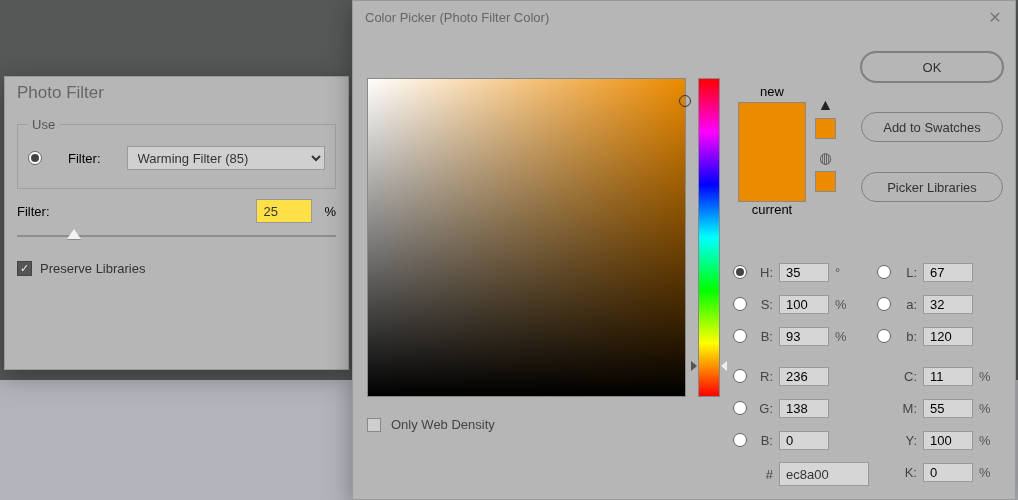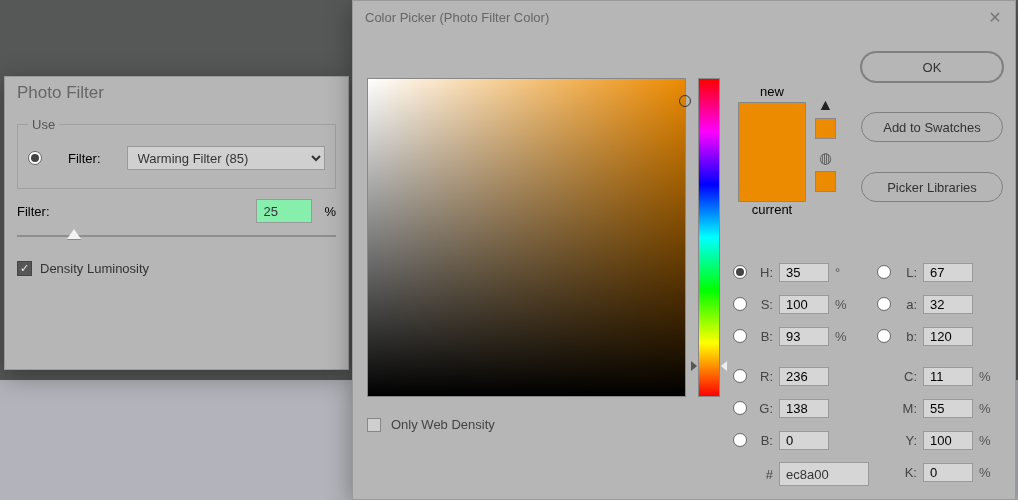--- a/index.html
+++ b/index.html
@@ -13,21 +13,21 @@
   
   #pf { left: 4px; top: 76px; width: 345px; height: 294px; }
   #pf fieldset { margin: 8px 12px 10px; border: 1px solid #a0a0a0; padding: 10px 10px 14px; }
   #pf legend { color: #555; padding: 0 4px; }
   #pf .row { display: flex; align-items: center; gap: 26px; height: 32px; }
   .radio { width: 14px; height: 14px; border-radius: 50%; background: #fff; border: 1.5px solid #666; display: inline-flex; align-items: center; justify-content: center; }
   .radio.sel::after { content: ""; width: 8px; height: 8px; border-radius: 50%; background: #444; }
   #pf select { flex: 1; height: 24px; background: #d0d0d0; border: 1px solid #9a9a9a; padding: 0 6px; color: #333; }
   .swatch { width: 44px; height: 36px; border: 2px solid #4b4b4b; background: #ec8a00; }
   .density { margin: 10px 12px 6px; display: flex; align-items: center; gap: 12px; }
-  .ninput { width: 56px; height: 24px; background: #86efac; border: 1px solid #9a9a9a; text-align: left; padding: 0 6px; color: #333; }
+  .ninput { width: 56px; height: 24px; background: #fde047; border: 1px solid #9a9a9a; text-align: left; padding: 0 6px; color: #333; }
   .slider { margin: 0 12px 18px; height: 14px; position: relative; }
   .slider-track { position: absolute; left: 0; right: 0; top: 6px; height: 2px; background: #8e8e8e; }
   .slider-thumb { position: absolute; top: 0; width: 0; height: 0; border-left: 7px solid transparent; border-right: 7px solid transparent; border-bottom: 10px solid #f2f2f2; filter: drop-shadow(0 1px 0 #888); }
   .cbrow { margin: 14px 12px; display: flex; align-items: center; gap: 8px; color: #333; }
   .cb { width: 15px; height: 15px; background: #565656; border: 1px solid #444; display: inline-flex; align-items: center; justify-content: center; color: #eee; font-size: 11px; }
 
   
   #cp { left: 352px; top: 0; width: 664px; height: 500px; }
   #cp .cp-title { height: 33px; padding: 0 12px; display: flex; align-items: center; justify-content: space-between; color: #666; }
   .closex { width: 16px; height: 16px; color: #777; font-size: 16px; display: flex; align-items: center; justify-content: center; }
@@ -93,21 +93,21 @@
     <span style="flex:1;"></span>
     <input class="ninput" value="25" style="">
     <span>%</span>
   </div>
   <div class="slider">
     <div class="slider-track"></div>
     <div class="slider-thumb" id="pf-thumb" style="left: 50px;"></div>
   </div>
   <div class="cbrow">
     <span class="cb">✓</span>
-    <span>Density Luminosity</span>
+    <span>Preserve Libraries</span>
   </div>
 </div>
 
 <div id="cp" class="dlg">
   <div class="cp-title">
     <span>Color Picker (Photo Filter Color)</span>
     <span class="closex">✕</span>
   </div>
   <div id="cp-body">
     <div class="sv">

